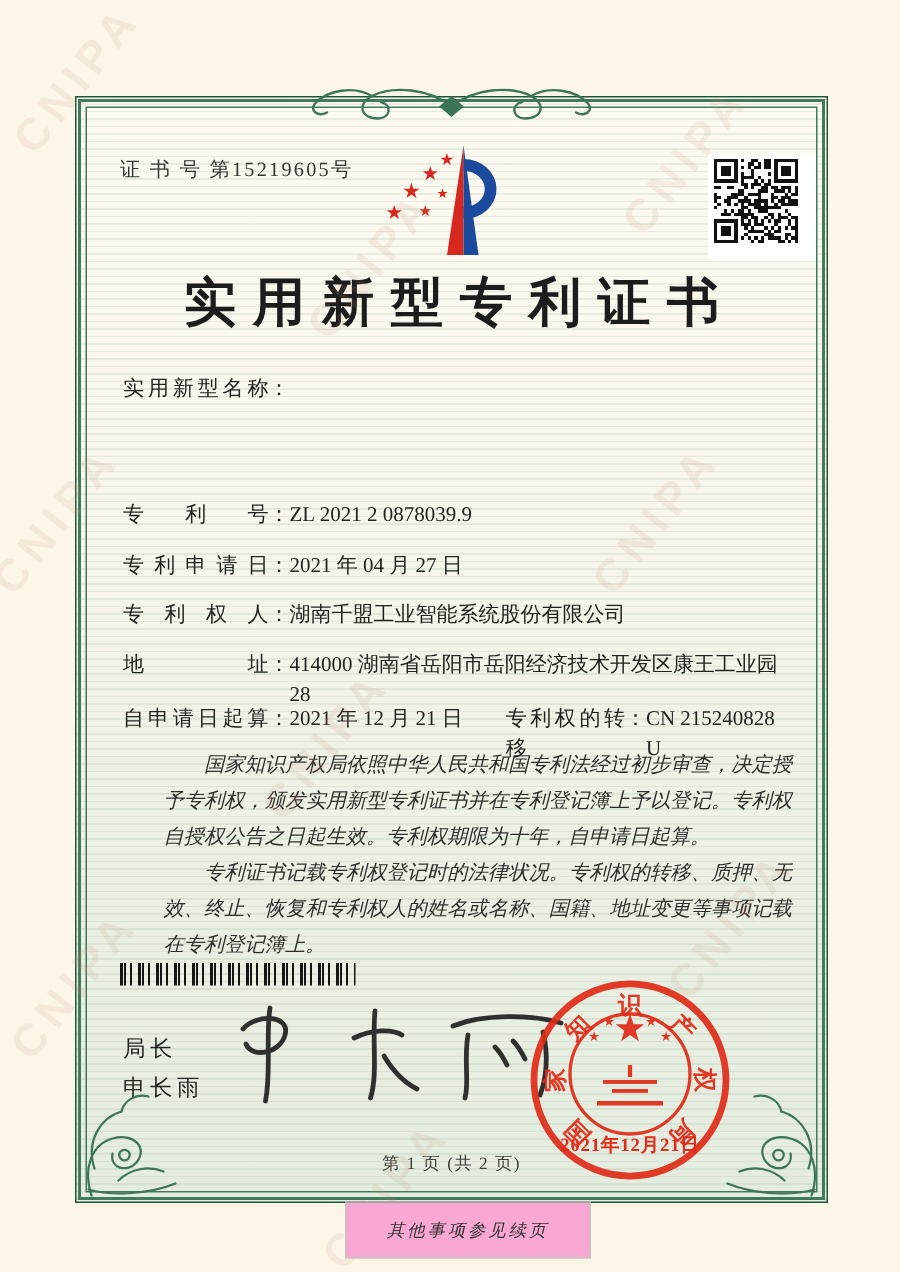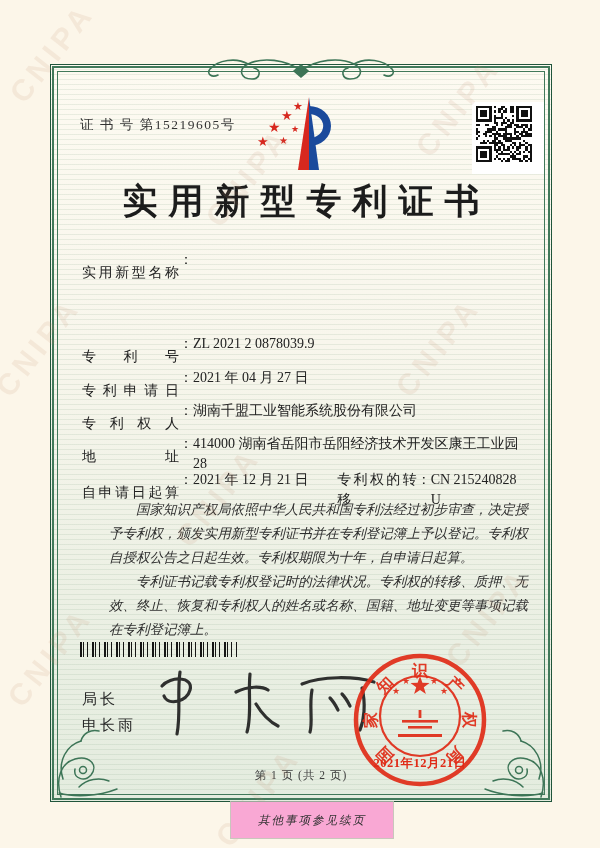--- a/index.html
+++ b/index.html
@@ -20,30 +20,30 @@
     position:absolute;left:50px;top:64px;width:502px;height:738px;z-index:4;
     background:
       repeating-linear-gradient(180deg, rgba(130,165,135,0.16) 0 1px, rgba(0,0,0,0) 1px 5px),
       linear-gradient(180deg,#fdfaf1 0%, #f8f6ec 38%, #ecf0e4 72%, #e4ecdf 100%);
   }
   .b1{position:absolute;inset:0;border:1px solid #20553b;pointer-events:none;}
   .b2{position:absolute;inset:2px;border:2px solid #41795a;pointer-events:none;}
   .b3{position:absolute;inset:7px;border:1px solid #41795a;pointer-events:none;}
   .cert-content{position:absolute;inset:0;z-index:10;}
   
-  .cert-no{position:absolute;left:30px;top:52px;font-size:13.5px;letter-spacing:1.5px;color:#333;}
+  .cert-no{position:absolute;left:30px;top:40px;font-size:13.5px;letter-spacing:1.5px;color:#333;}
   .logo{position:absolute;left:205px;top:30px;width:90px;height:82px;}
   .qr{position:absolute;left:422px;top:38px;width:64px;height:64px;background:#fff;padding:4px;}
   .title{
     position:absolute;left:0;right:0;top:114px;text-align:center;
     font-size:35px;font-weight:700;color:#1c1c1c;letter-spacing:11px;text-indent:11px;
   }
   
   .row{position:absolute;left:32px;right:26px;display:flex;font-size:14px;color:#222;line-height:1.45;}
-  .flabel{width:97px;flex:0 0 97px;text-align:justify;text-align-last:justify;margin-top:13px;}
+  .flabel{width:97px;flex:0 0 97px;text-align:justify;text-align-last:justify;}
   .colon{flex:0 0 auto;}
   .colon::after{content:"：";}
   .fval{flex:1;}
   .fval .l2{display:block;}
   .grant-group{display:flex;}
   .grant-val{width:150px;}
   .glabel{text-align:justify;text-align-last:justify;width:83px;}
   
   .body-text{
     position:absolute;left:30px;right:24px;top:434px;

